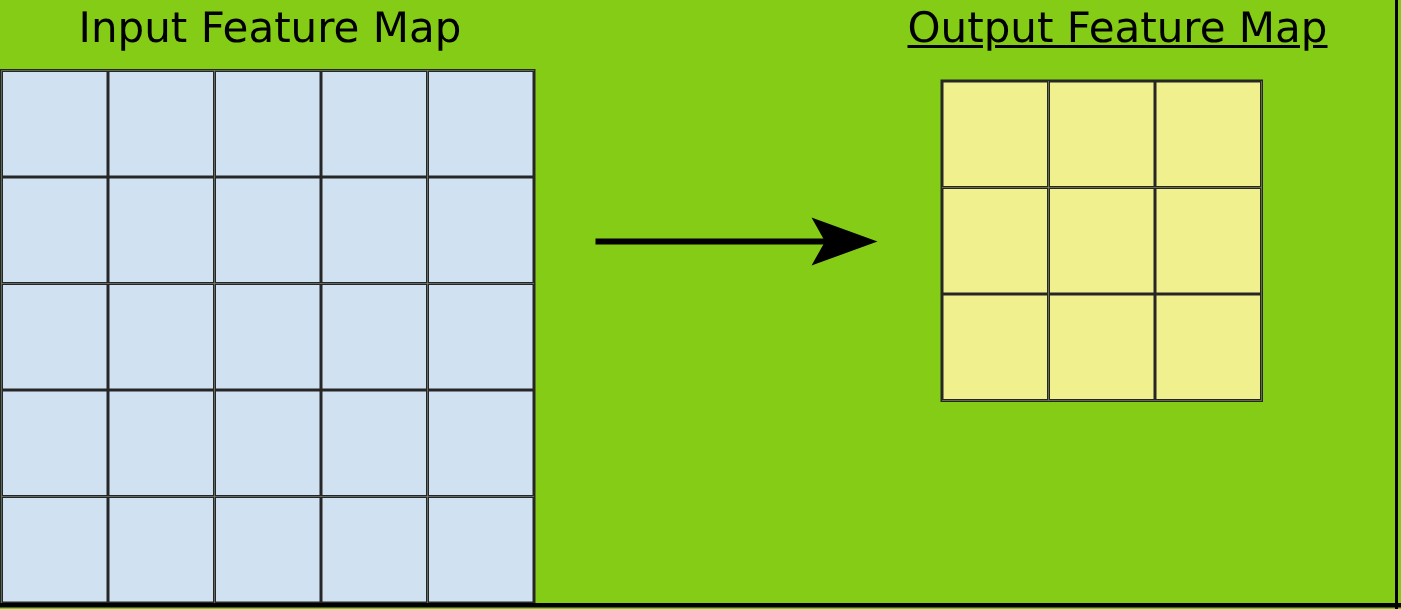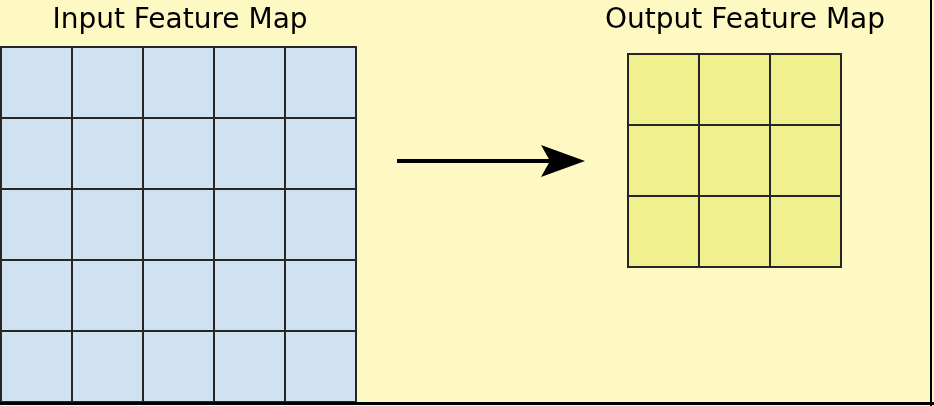--- a/index.html
+++ b/index.html
@@ -1,34 +1,34 @@
 <!DOCTYPE html>
 <html><head>
 <meta charset="utf-8">
 <style>
   html,body{margin:0;padding:0;background:#ffffff;}
   .canvas{
     position:relative;
     width:934px;height:406px;
-    background:#fef9c3;
+    background:#84cc16;
     overflow:hidden;
     font-family:"DejaVu Sans","Liberation Sans",sans-serif;
     --cell:71px;
   }
   .title{
     position:absolute;
     top:2px;
     font-size:28px;
     line-height:1.2;
     color:#000000;
     text-align:center;
     white-space:nowrap;
   }
   .input-title{left:0;width:360px;}
-  .output-title{left:580px;width:330px;}
+  .output-title{left:580px;width:330px;text-decoration:underline;}
   .grid{
     position:absolute;
     display:grid;
     border:1px solid #262626;
     box-sizing:content-box;
   }
   .grid .cell{
     width:var(--cell);
     height:var(--cell);
     border:1px solid #262626;

